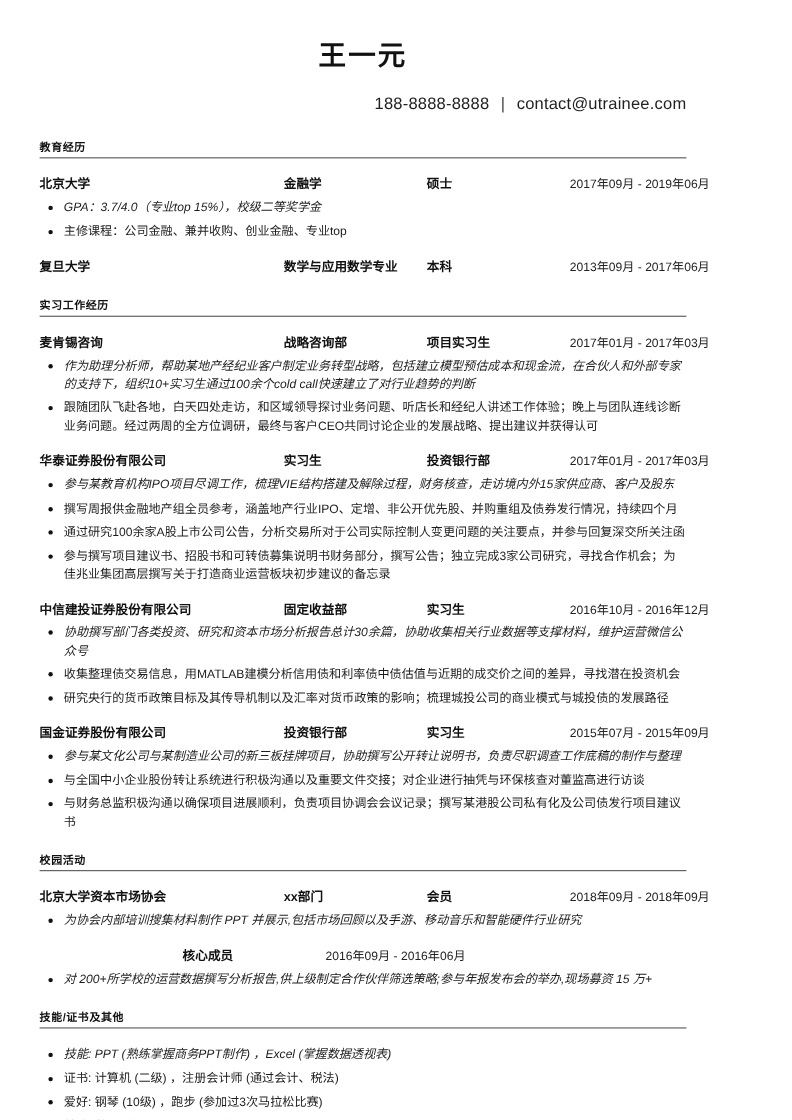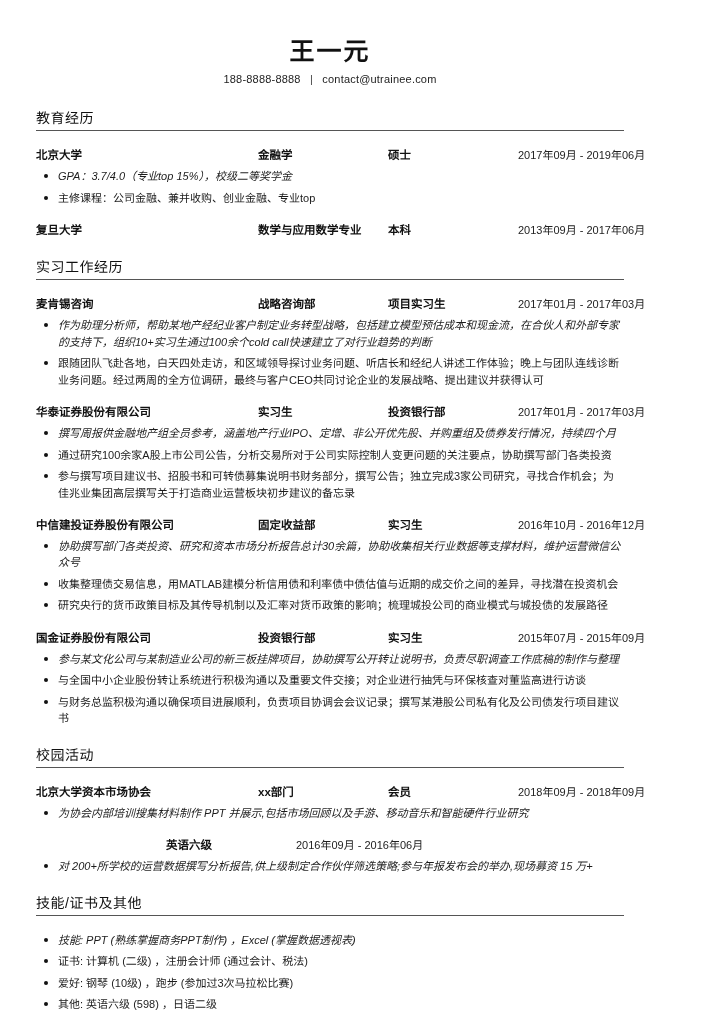--- a/index.html
+++ b/index.html
@@ -31,39 +31,40 @@
     text-align: center;
   }
   .name {
     font-size: 25px;
     font-weight: bold;
     letter-spacing: 2px;
     color: #111111;
     line-height: 1.25;
   }
   .contact {
-    margin-top: 6px;
-    font-size: 11px;
+    margin-top: 19px;
+    font-size: 15px;
     color: #222222;
     letter-spacing: 0.2px;
+    text-align: right;
   }
   .contact .sep {
     display: inline-block;
     padding: 0 6px;
     color: #444444;
   }
 
   
   .section {
     margin-top: 22px;
   }
   .section.tight { margin-top: 17px; }
   .section-title {
-    font-size: 14px;
-    font-weight: normal;
+    font-size: 10px;
+    font-weight: bold;
     color: #111111;
     letter-spacing: 0.5px;
     padding-bottom: 3px;
   }
   .section-rule {
     border: 0;
     border-top: 1.3px solid #555555;
     margin: 0 0 6px 0;
   }
 
@@ -171,22 +172,23 @@
           </ul>
         </div>
         <div class="entry">
           <div class="entry-head">
             <span class="col-org">华泰证券股份有限公司</span>
             <span class="col-mid">实习生</span>
             <span class="col-role">投资银行部</span>
             <span class="col-date">2017年01月 - 2017年03月</span>
           </div>
           <ul class="bullets">
+            <li><span class="dot"></span><span>参与某教育机构IPO项目尽调工作，梳理VIE结构搭建及解除过程，财务核查，走访境内外15家供应商、客户及股东</span></li>
             <li><span class="dot"></span><span>撰写周报供金融地产组全员参考，涵盖地产行业IPO、定增、非公开优先股、并购重组及债券发行情况，持续四个月</span></li>
-            <li><span class="dot"></span><span>通过研究100余家A股上市公司公告，分析交易所对于公司实际控制人变更问题的关注要点，协助撰写部门各类投资</span></li>
+            <li><span class="dot"></span><span>通过研究100余家A股上市公司公告，分析交易所对于公司实际控制人变更问题的关注要点，并参与回复深交所关注函</span></li>
             <li><span class="dot"></span><span>参与撰写项目建议书、招股书和可转债募集说明书财务部分，撰写公告；独立完成3家公司研究，寻找合作机会；为佳兆业集团高层撰写关于打造商业运营板块初步建议的备忘录</span></li>
           </ul>
         </div>
         <div class="entry">
           <div class="entry-head">
             <span class="col-org">中信建投证券股份有限公司</span>
             <span class="col-mid">固定收益部</span>
             <span class="col-role">实习生</span>
             <span class="col-date">2016年10月 - 2016年12月</span>
           </div>
@@ -220,21 +222,21 @@
             <span class="col-role">会员</span>
             <span class="col-date">2018年09月 - 2018年09月</span>
           </div>
           <ul class="bullets">
             <li><span class="dot"></span><span>为协会内部培训搜集材料制作 PPT 并展示,包括市场回顾以及手游、移动音乐和智能硬件行业研究</span></li>
           </ul>
         </div>
         <div class="entry">
           <div class="entry-head">
             <span class="col-mid"></span>
-            <span class="col-role">英语六级</span>
+            <span class="col-role">核心成员</span>
             <span class="col-date">2016年09月 - 2016年06月</span>
           </div>
           <ul class="bullets">
             <li><span class="dot"></span><span>对 200+所学校的运营数据撰写分析报告,供上级制定合作伙伴筛选策略;参与年报发布会的举办,现场募资 15 万+</span></li>
           </ul>
         </div>
       </div>
       <div class="section tight">
         <div class="section-title">技能/证书及其他</div>
         <hr class="section-rule">

